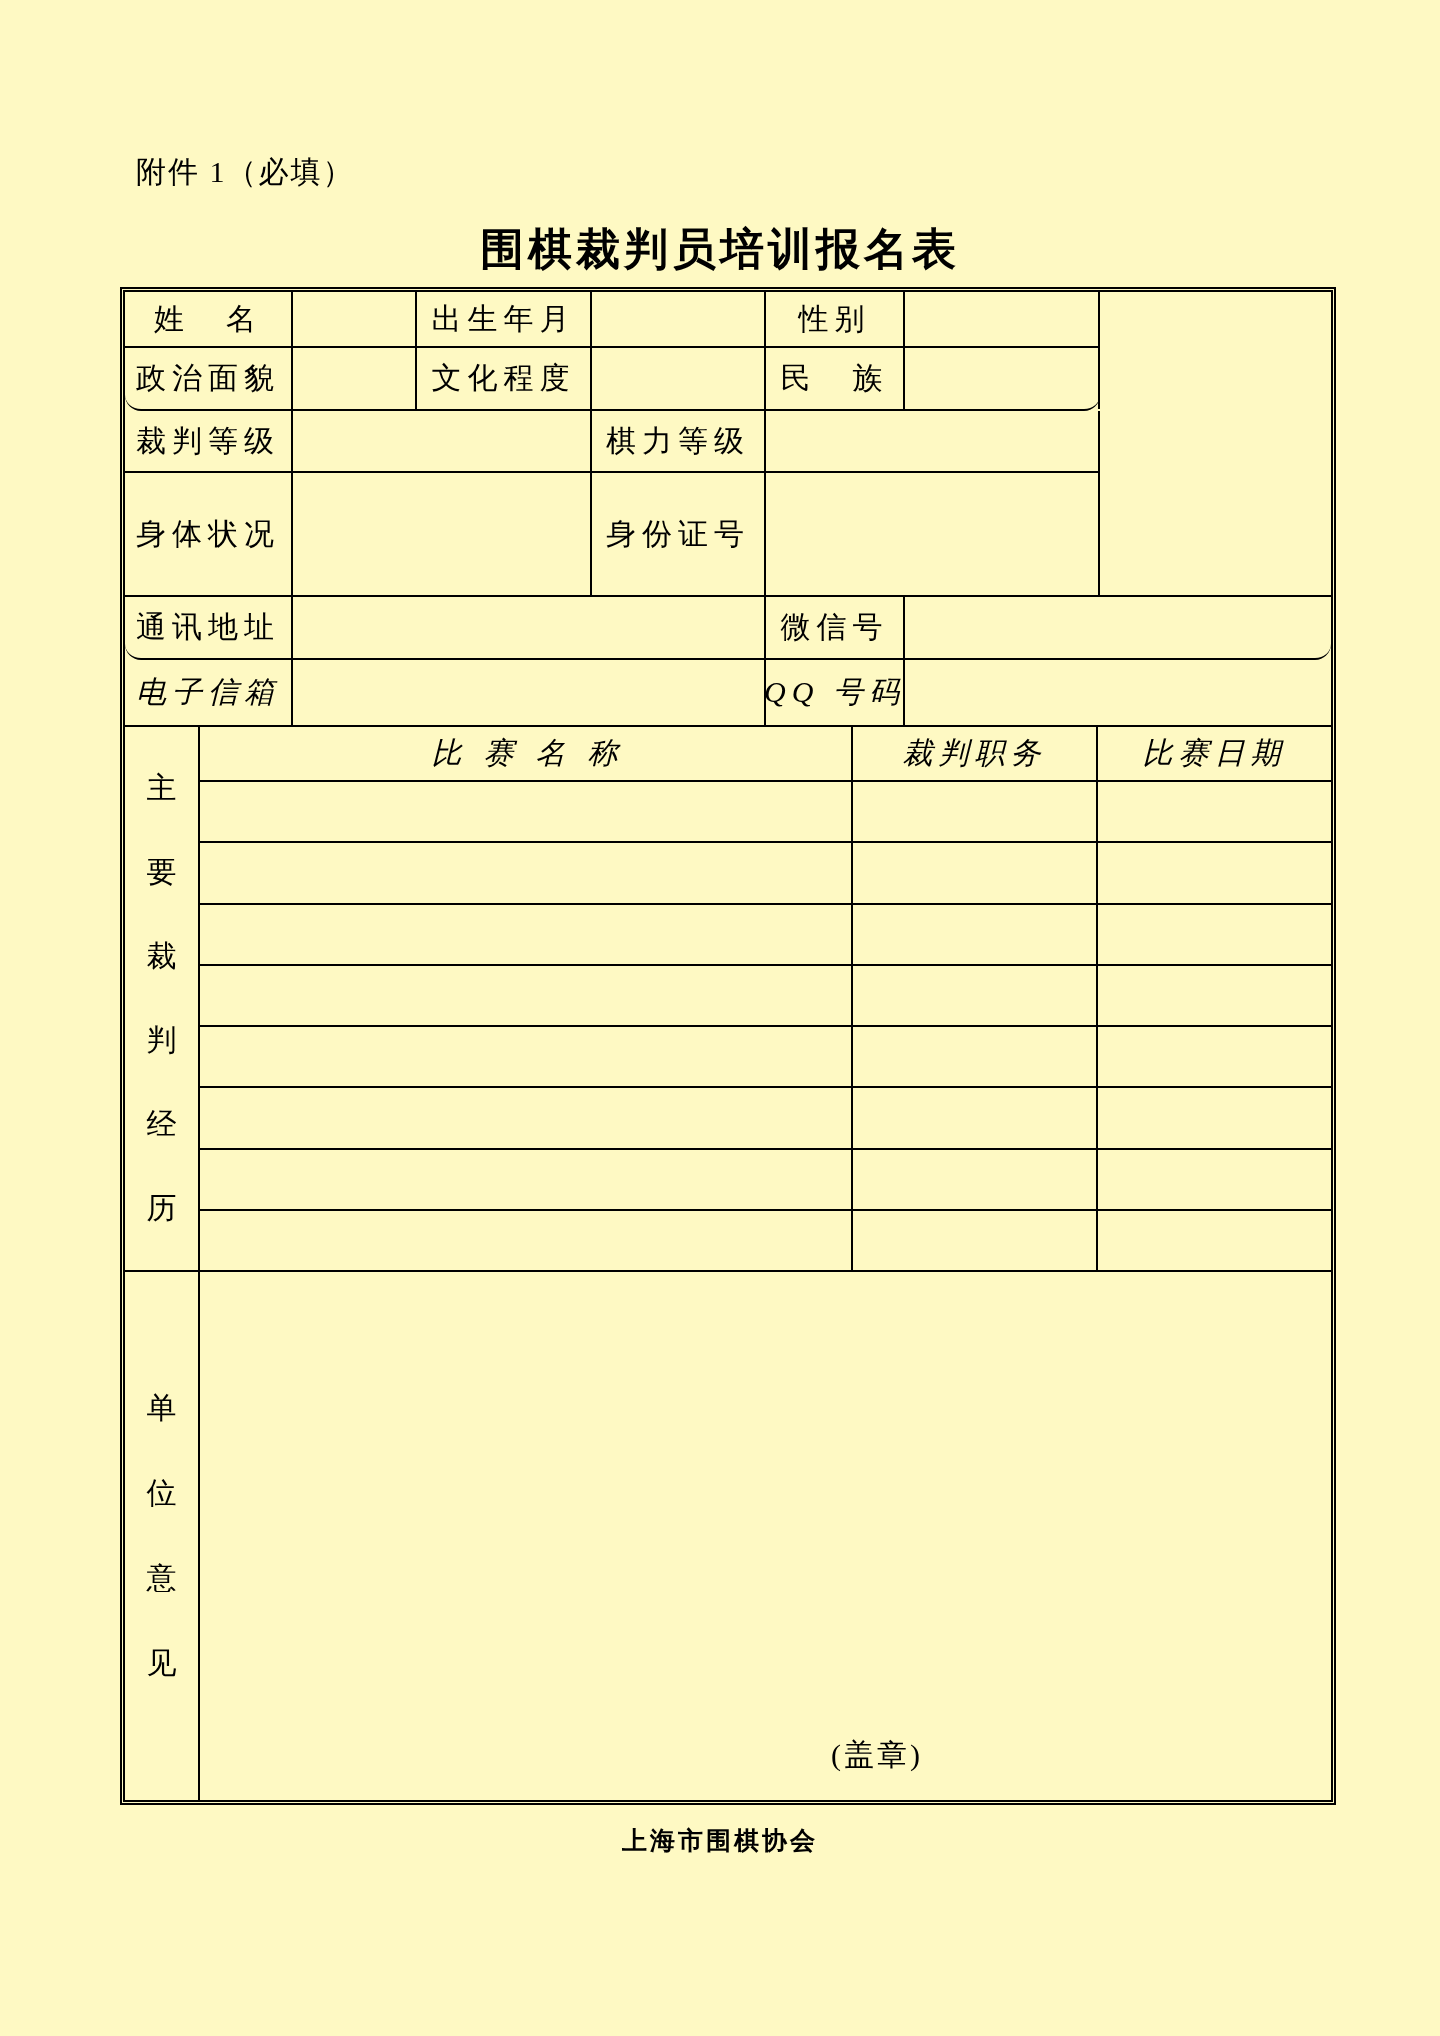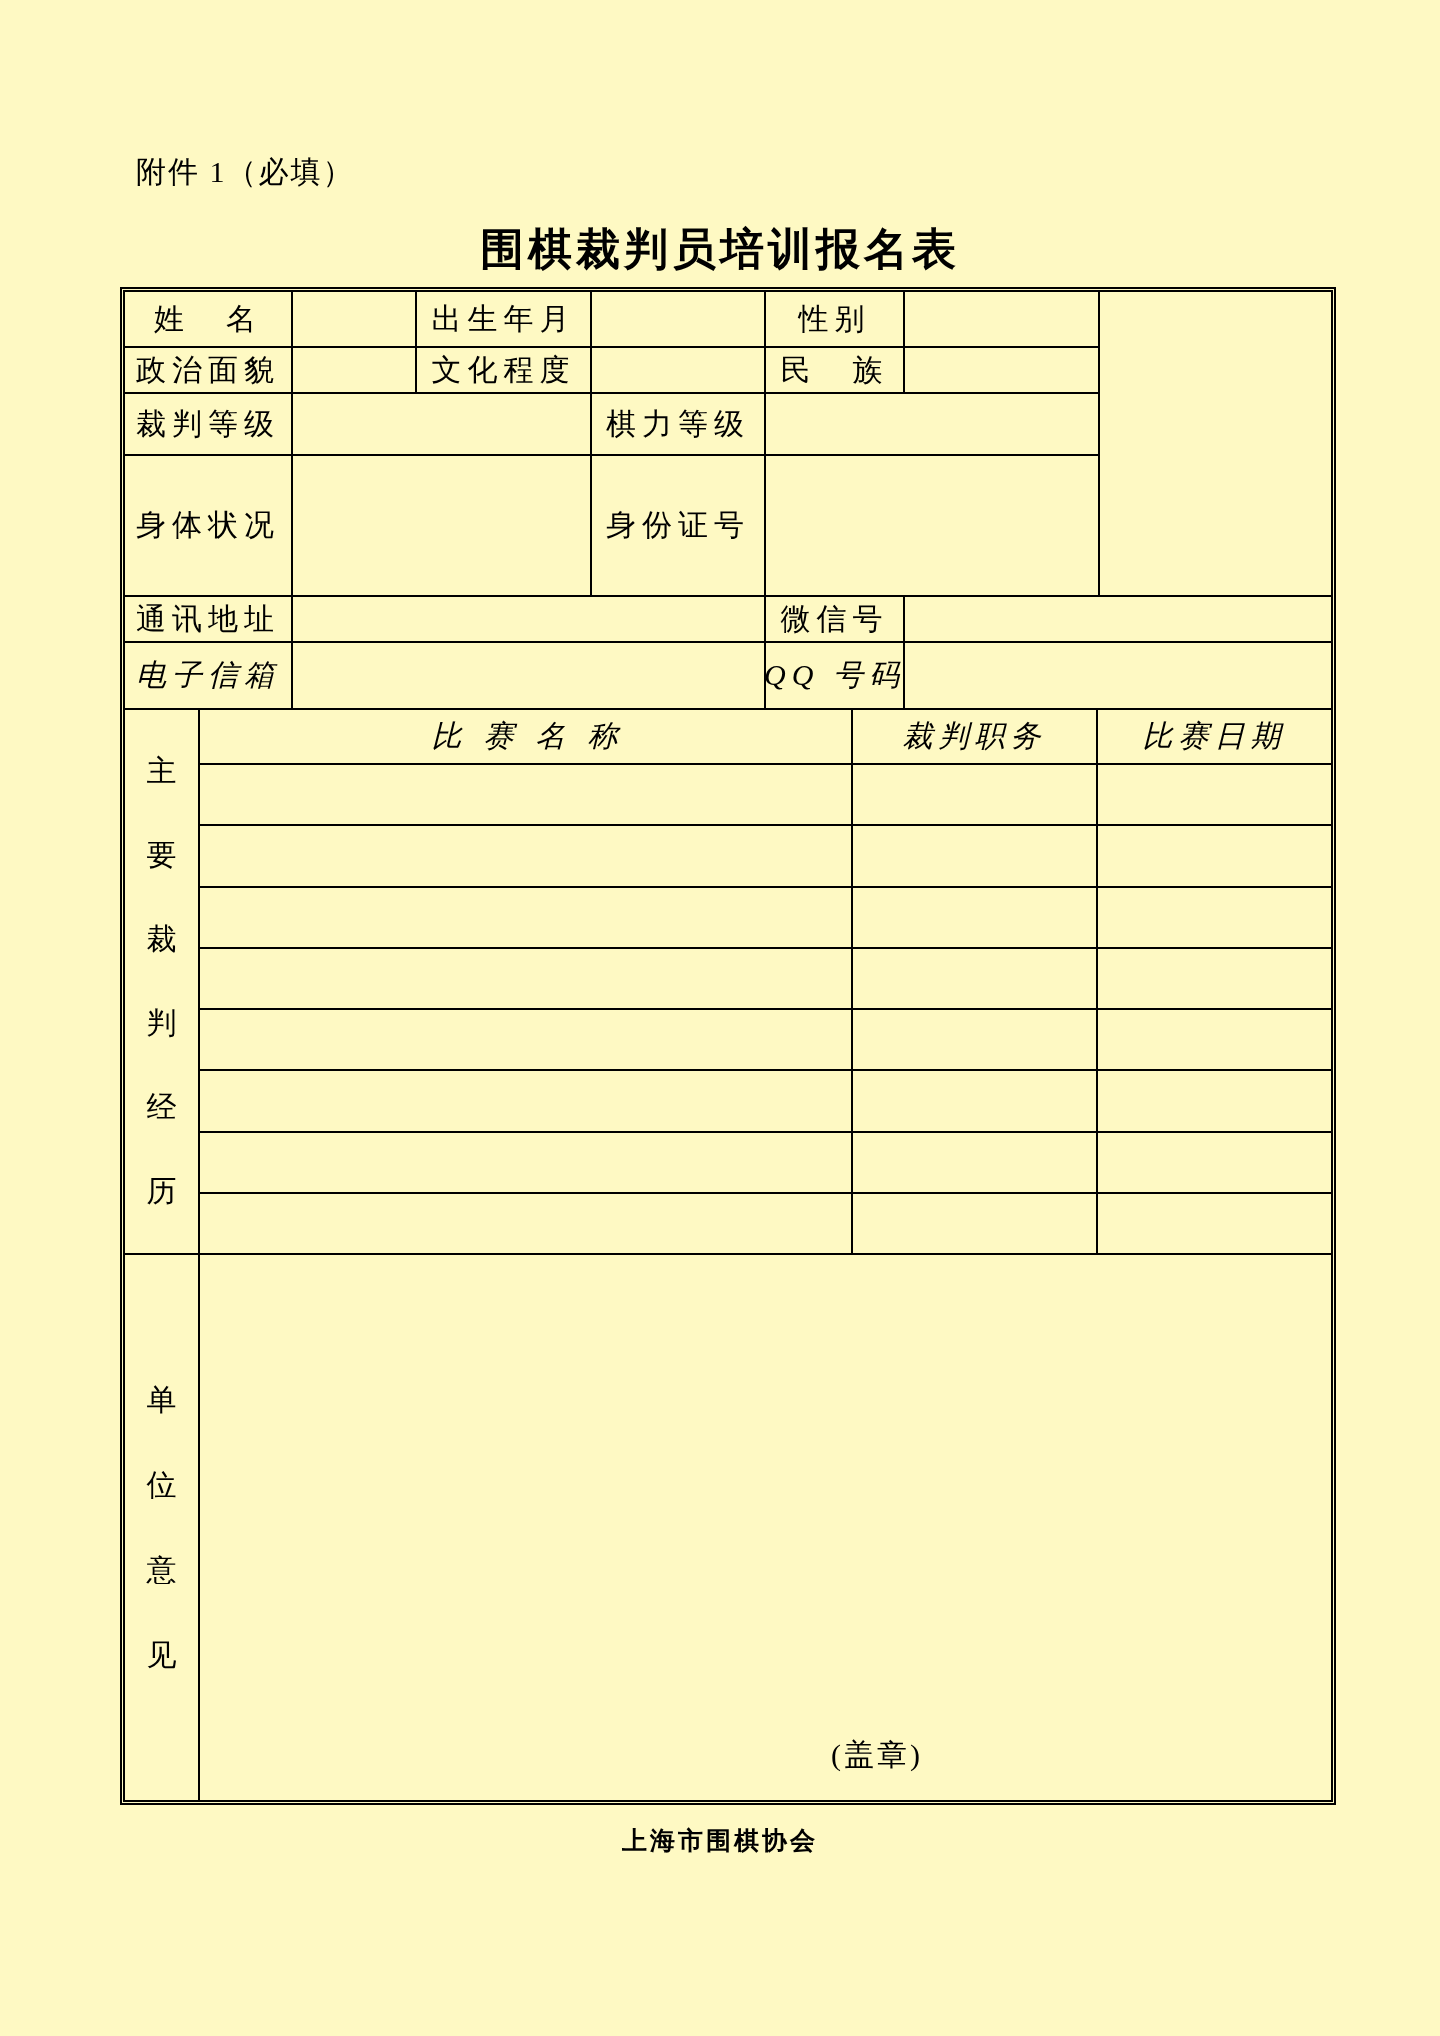--- a/index.html
+++ b/index.html
@@ -28,21 +28,21 @@
     overflow:hidden;
   }
   .cell.open { border-right:none; }
   .lbl { font-size:30px; letter-spacing:6px; white-space:pre; }
   .grow { flex:1; }
   
   .w168{width:168px;} .w124{width:124px;} .w175{width:175px;} .w174{width:174px;}
   .w139{width:139px;} .w299{width:299px;} .w473{width:473px;}
   .w653{width:653px;} .w245{width:245px;}
   
-  .h56{height:56px;} .h63{height:46px;} .h62{height:62px;} .h60{height:60px;text-align:right;}
+  .h56{height:56px;} .h63{height:63px;border-radius:16px;} .h62{height:62px;} .h60{height:60px;text-align:right;}
   .h67{height:67px;font-style:italic;} .h55{height:55px; flex:none;}
   
   .secA { display:flex; height:305px; border-bottom:2px solid #000; box-sizing:border-box; }
   .secA-left { width:975px; display:flex; flex-direction:column; }
   .secA-left .row:last-child { border-bottom:none; flex:1; }
   .photo-cell { flex:1; }
   
   .secC { display:flex; height:545px; border-bottom:2px solid #000; box-sizing:border-box; }
   .vcol {
     width:75px; border-right:2px solid #000; box-sizing:border-box;

